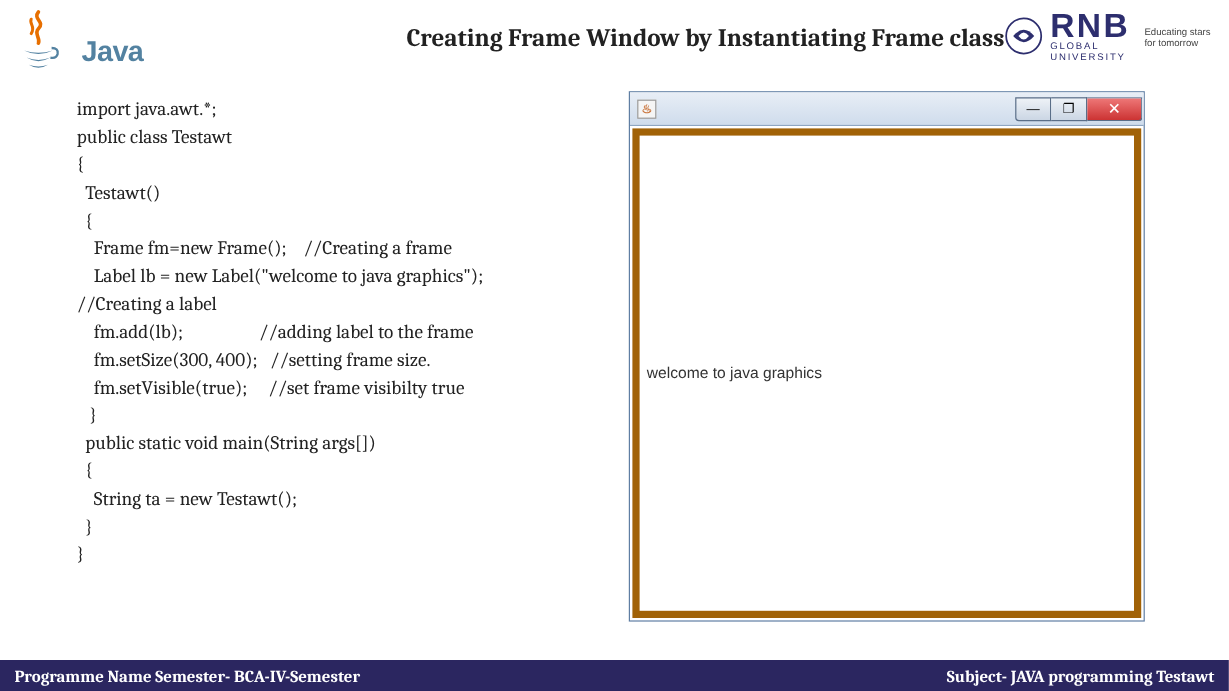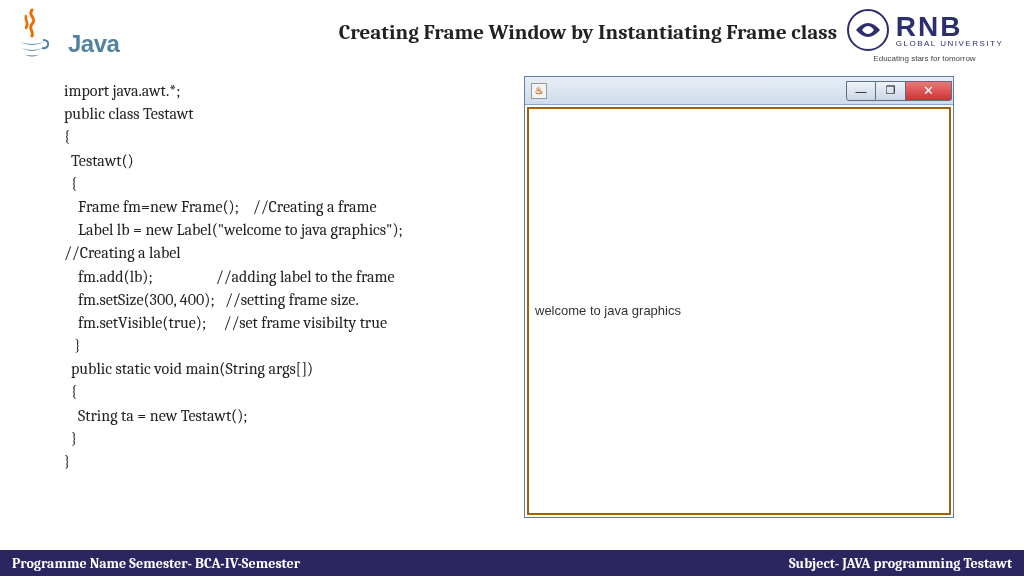--- a/index.html
+++ b/index.html
@@ -33,21 +33,20 @@
   .title {
     flex: 1;
     text-align: right;
     font-size: 21px;
     font-weight: 700;
     color: #222;
     padding-top: 12px;
   }
   .uni-logo {
     display: flex;
-    flex-direction: column;
     align-items: center;
     width: 175px;
   }
   .uni-row { display: flex; align-items: center; gap: 6px; }
   .uni-mark { width: 44px; height: 44px; }
   .uni-name {
     font-family: Arial, sans-serif;
     font-size: 28px;
     font-weight: 800;
     color: #2d2e6e;
@@ -132,21 +131,21 @@
   .win-max { background: linear-gradient(#eef2f7,#cbd6e4); border-left: none; }
   .win-close {
     background: linear-gradient(#e77,#c33);
     border-left: none;
     border-radius: 0 0 3px 0;
     width: 46px;
     color: #fff;
     font-size: 13px;
   }
   .frame-body {
-    border: 2px solid #a16207;
+    border: 6px solid #a16207;
     margin: 2px;
     height: calc(100% - 32px);
     background: #fff;
     position: relative;
   }
   .frame-label {
     position: absolute;
     left: 6px;
     top: 48%;
     font-family: Arial, sans-serif;

